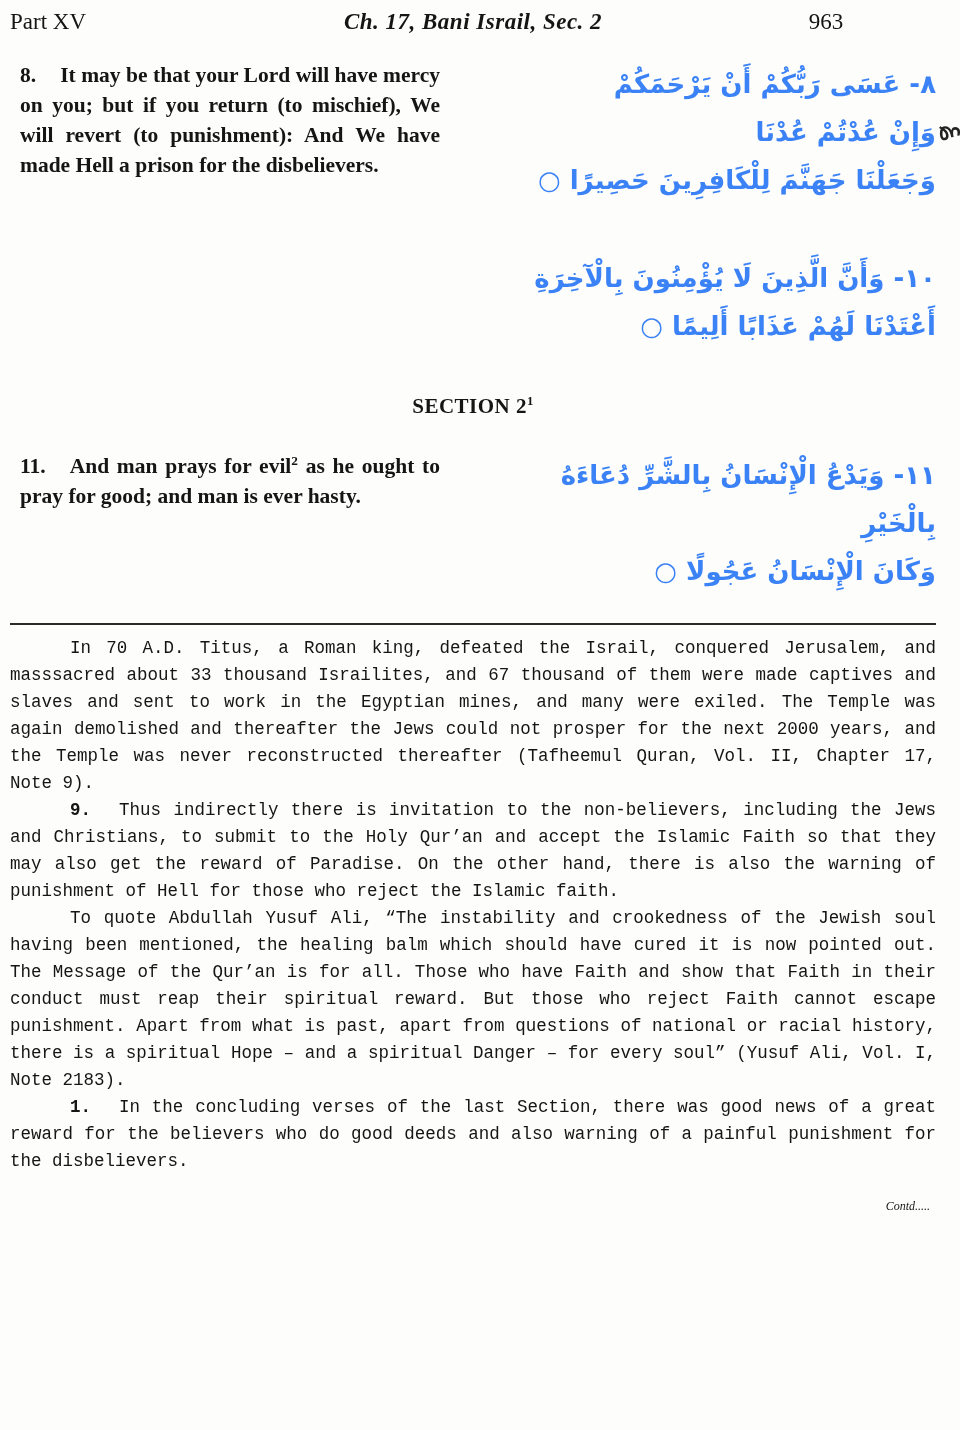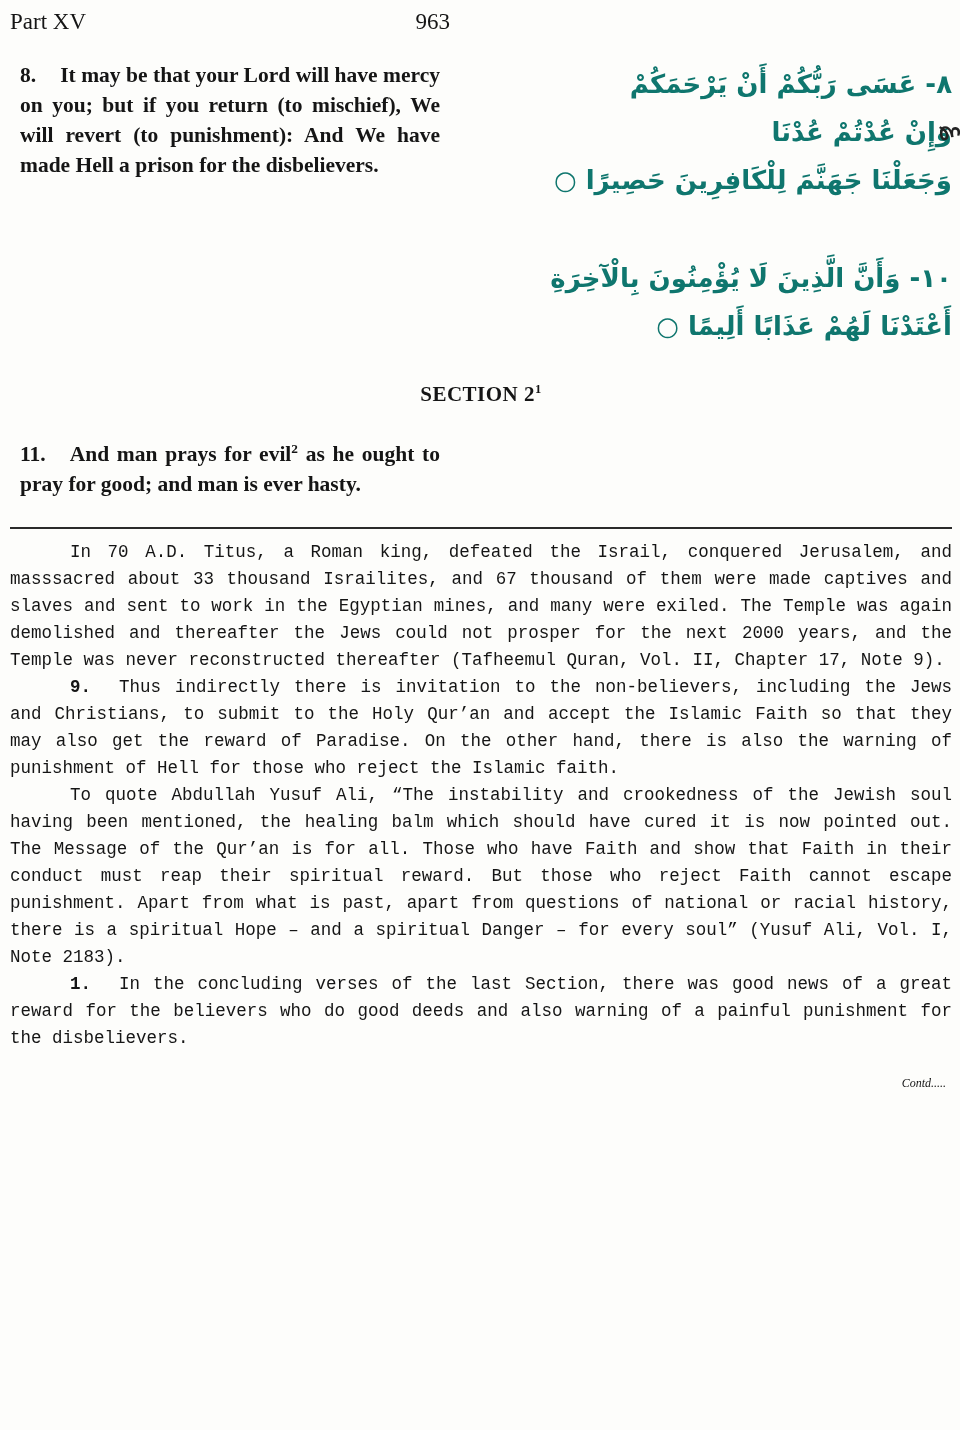--- a/index.html
+++ b/index.html
@@ -10,32 +10,32 @@
   .page {
     position: relative;
     width: 960px;
     height: 1430px;
     margin: 0 auto;
     background: #fdfdfb;
     color: #151515;
     font-family: "Liberation Serif", serif;
     overflow: hidden;
     box-sizing: border-box;
-    padding: 8px 8px 0 10px;
+    padding: 8px 24px 0 10px;
   }
   
   .header {
     display: flex;
     align-items: baseline;
     font-size: 23px;
     line-height: 1.2;
   }
   .header .part   { width: 220px; text-align: left; }
   .header .chapter{ flex: 1; text-align: center; font-style: italic; font-weight: 600; letter-spacing: .5px; }
-  .header .pageno { width: 220px; text-align: right; }
+  .header .pageno { width: 220px; text-align: center; }
 
   
   .ruku {
     position: absolute;
     right: -4px;
     top: 118px;
     font-family: "DejaVu Sans", sans-serif;
     font-size: 26px;
     transform: rotate(90deg);
     transform-origin: center;
@@ -57,30 +57,30 @@
   .v-ar {
     flex: 1;
     padding-left: 16px;
     direction: rtl;
     text-align: right;
     font-family: "DejaVu Sans", sans-serif;
     font-weight: bold;
     font-size: 26px;
     line-height: 48px;
     white-space: pre-line;
-    color: #0f766e;
+    color: #3b82f6;
   }
   .r8  { margin-top: 24px; }
   .r9  { margin-top: 30px; }
   .r10 { margin-top: 20px; }
   .r11 { margin-top: 32px; gap: 24px; }
 
   
   .section-heading {
-    margin-top: 32px;
+    margin-top: 44px;
     text-align: center;
     font-weight: bold;
     font-size: 21px;
     letter-spacing: .5px;
   }
   .section-heading sup { font-size: 60%; }
 
   
   .rule {
     margin-top: 28px;
@@ -108,20 +108,21 @@
     padding-right: 6px;
   }
 </style>
 </head>
 <body>
 
 <div class="page">
 
   <div class="header">
     <span class="part">Part XV</span>
+    <span class="chapter">Ch. 17, Bani Israil, Sec. 2</span>
     <span class="pageno">963</span>
   </div>
 
   <div class="ruku">؏</div>
 
   <div class="verse-row r8">
     <div class="v-en">
       <span class="v-num">8.</span><span>It may be that your Lord will have mercy on you; but if you return (to mischief), We will revert (to punishment): And We have made Hell a prison for the disbelievers.</span>
     </div>
     <div class="v-ar">٨- عَسَى رَبُّكُمْ أَنْ يَرْحَمَكُمْ
@@ -138,20 +139,22 @@
   </div>
 
   <div class="section-heading">
     <span>SECTION 2</span><sup>1</sup>
   </div>
 
   <div class="verse-row r11">
     <div class="v-en">
       <span class="v-num">11.</span><span>And man prays for evil</span><sup>2</sup><span> as he ought to pray for good; and man is ever hasty.</span>
     </div>
+    <div class="v-ar">١١- وَيَدْعُ الْإِنْسَانُ بِالشَّرِّ دُعَاءَهُ بِالْخَيْرِ
+وَكَانَ الْإِنْسَانُ عَجُولًا ○</div>
   </div>
 
   <hr class="rule">
 
   <div class="footnotes">
     <p><span>In 70 A.D. Titus, a Roman king, defeated the Israil, conquered Jerusalem, and masssacred about 33 thousand Israilites, and 67 thousand of them were made captives and slaves and sent to work in the Egyptian mines, and many were exiled. The Temple was again demolished and thereafter the Jews could not prosper for the next 2000 years, and the Temple was never reconstructed thereafter (Tafheemul Quran, Vol. II, Chapter 17, Note 9).</span></p>
     <p><span class="fn-marker">9.</span><span>Thus indirectly there is invitation to the non-believers, including the Jews and Christians, to submit to the Holy Qur’an and accept the Islamic Faith so that they may also get the reward of Paradise. On the other hand, there is also the warning of punishment of Hell for those who reject the Islamic faith.</span></p>
     <p><span>To quote Abdullah Yusuf Ali, “The instability and crookedness of the Jewish soul having been mentioned, the healing balm which should have cured it is now pointed out. The Message of the Qur’an is for all. Those who have Faith and show that Faith in their conduct must reap their spiritual reward. But those who reject Faith cannot escape punishment. Apart from what is past, apart from questions of national or racial history, there is a spiritual Hope – and a spiritual Danger – for every soul” (Yusuf Ali, Vol. I, Note 2183).</span></p>
     <p><span class="fn-marker">1.</span><span>In the concluding verses of the last Section, there was good news of a great reward for the believers who do good deeds and also warning of a painful punishment for the disbelievers.</span></p>
   </div>

